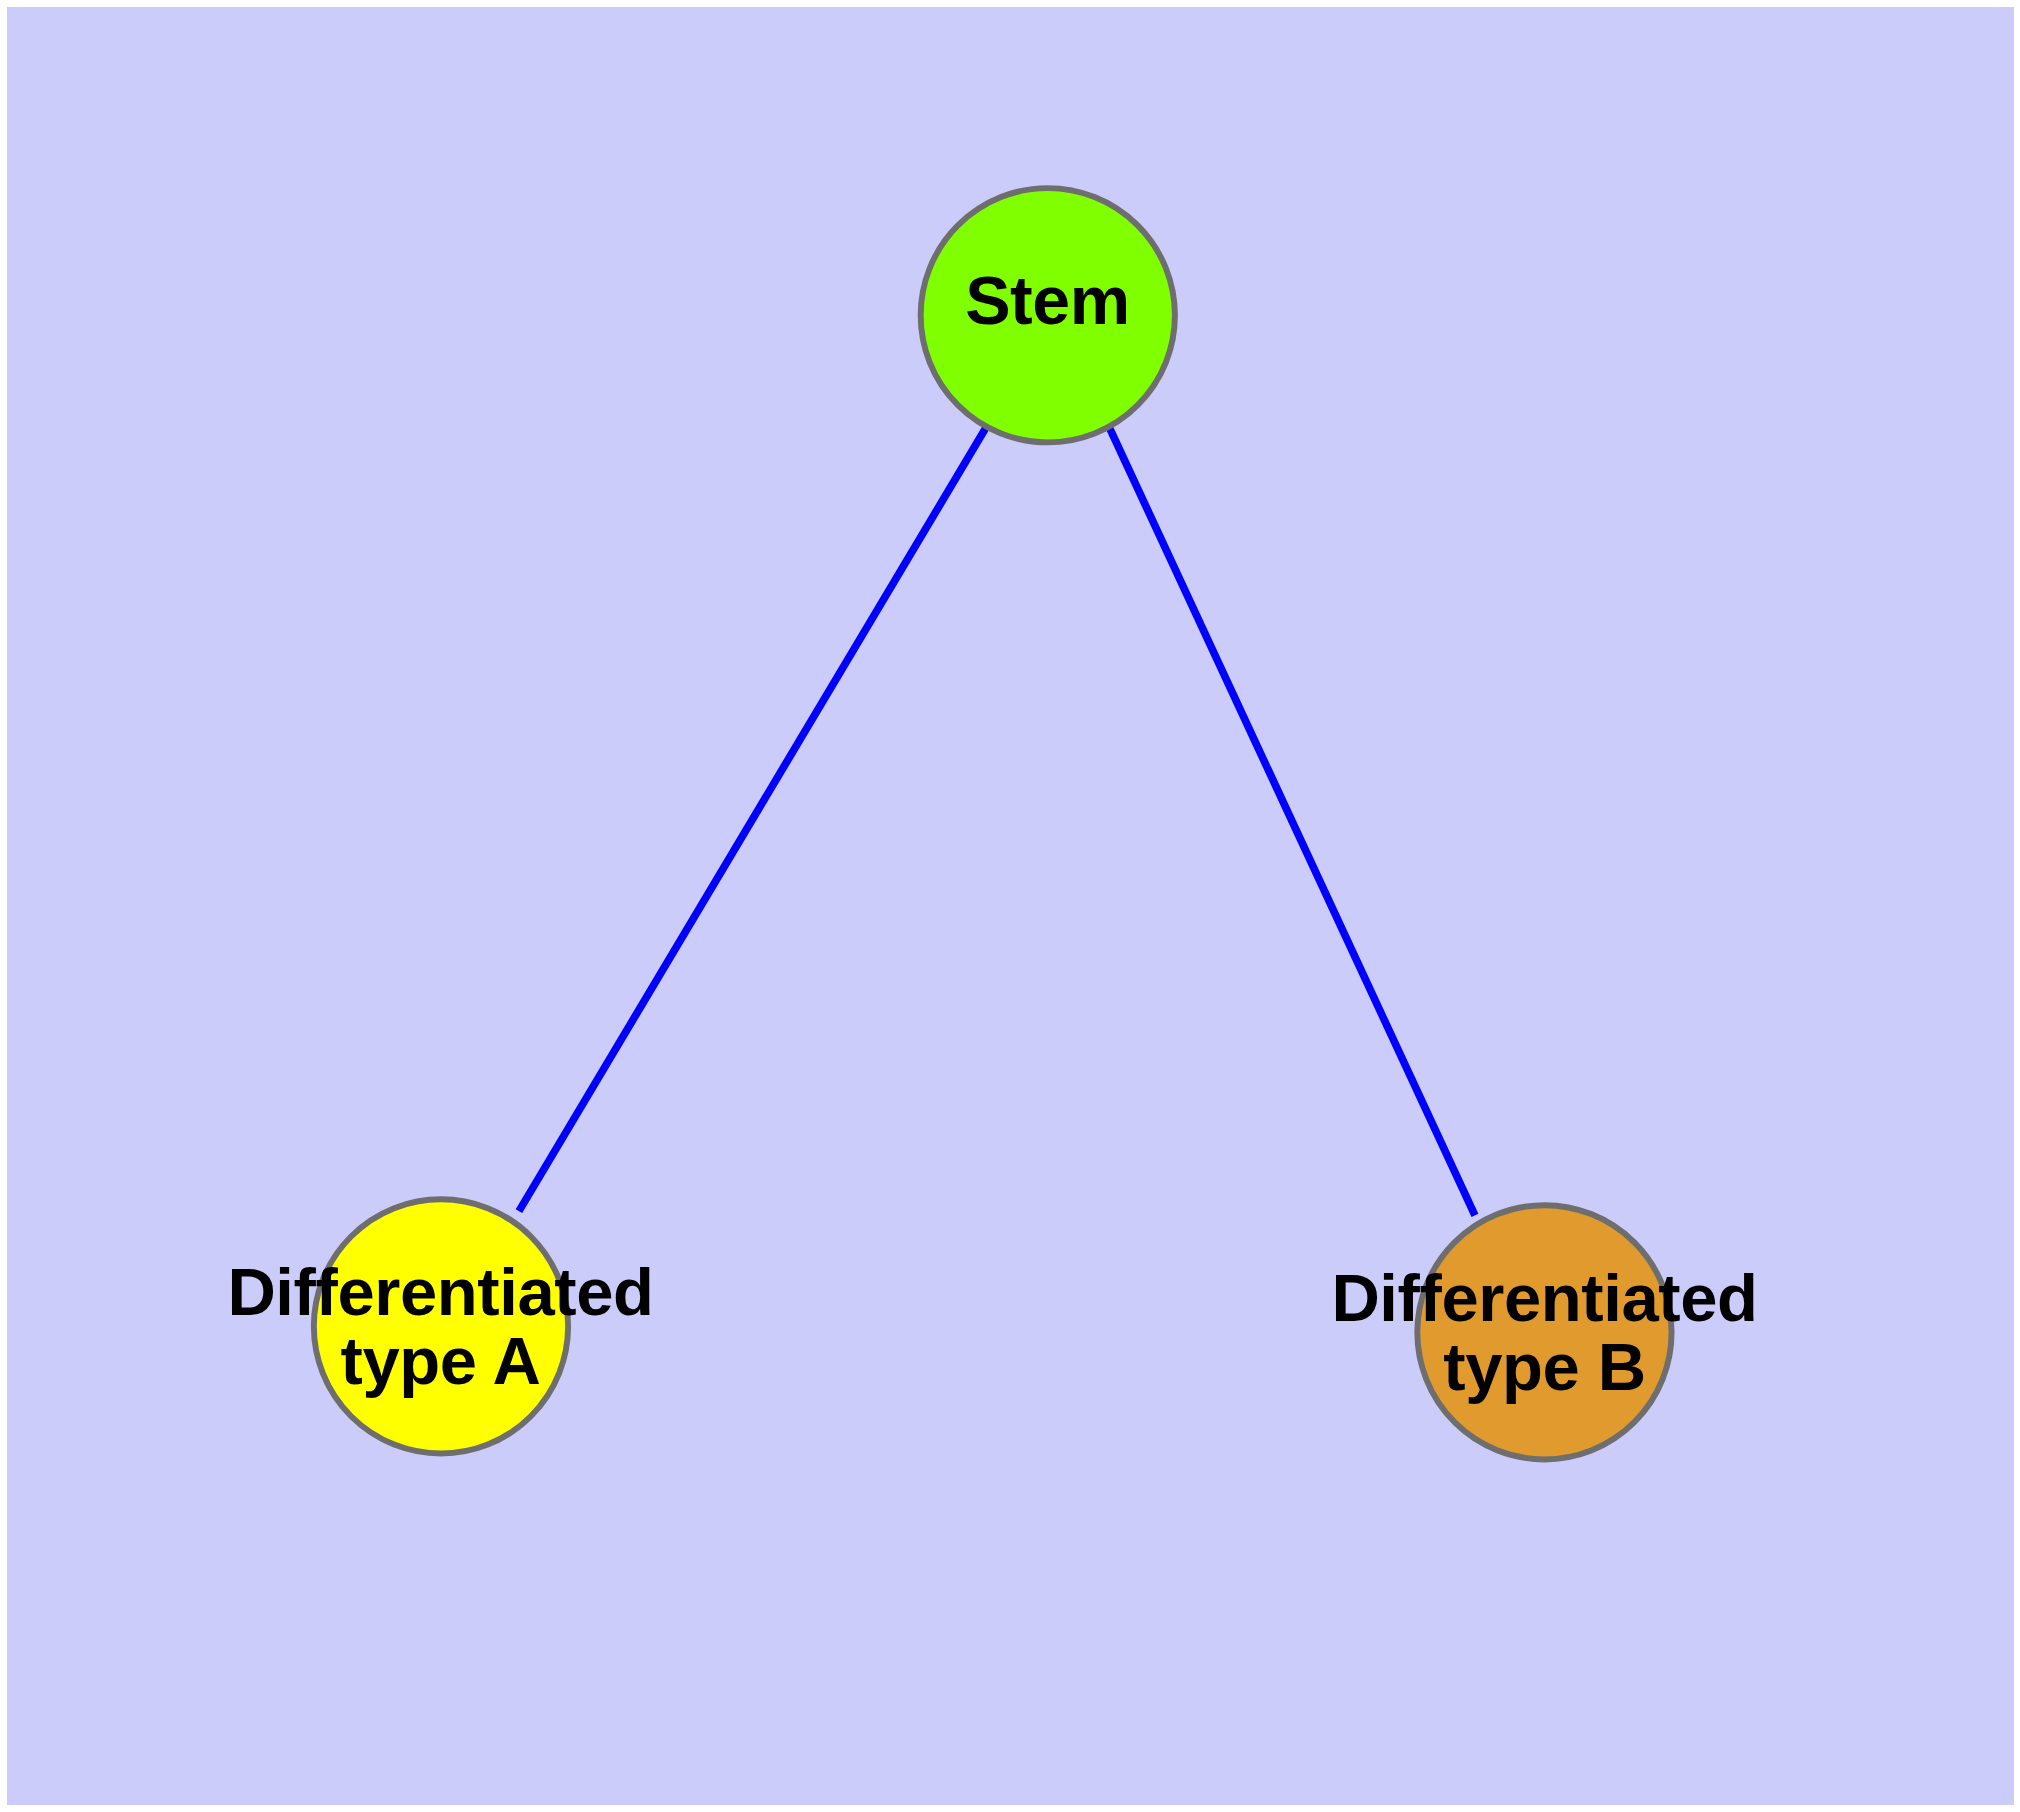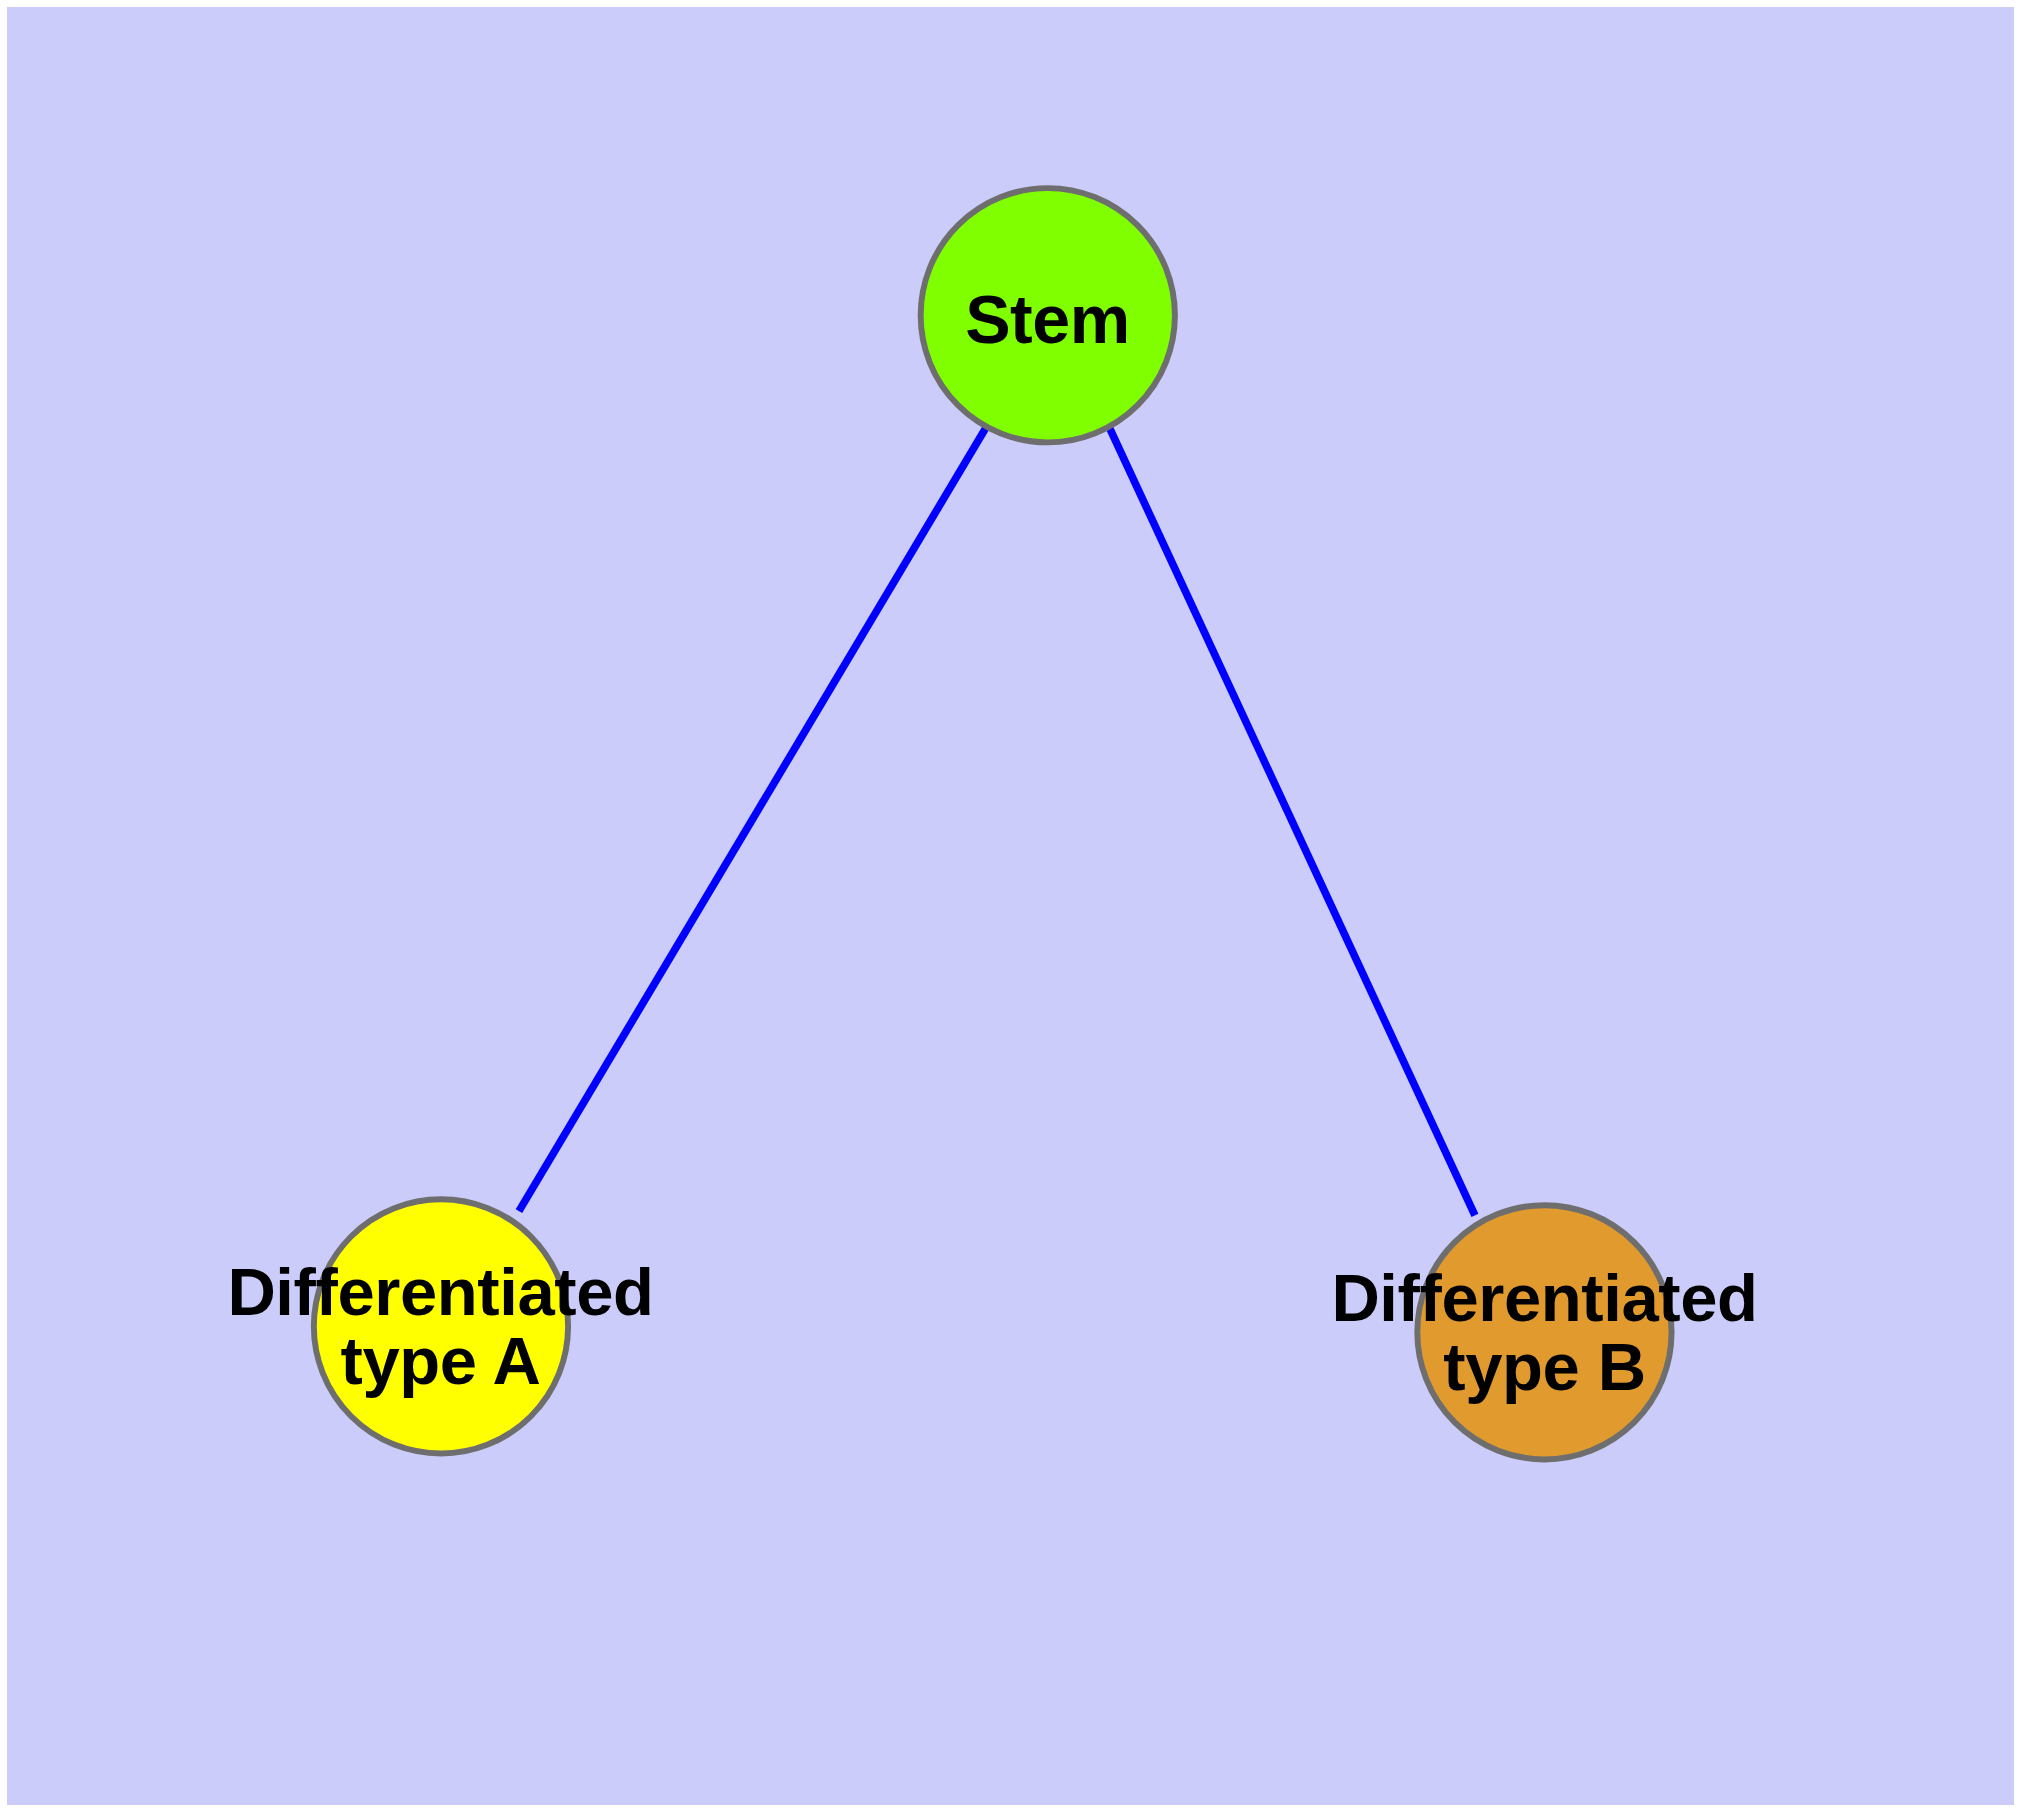--- a/index.html
+++ b/index.html
@@ -70,21 +70,21 @@
         <line x1="1308" y1="503" x2="1740" y2="1434" class="edge-line" stroke="#0000ff" stroke-width="9"></line>
       </g>
     <g id="nodes-group">
         <circle cx="1236" cy="372" r="150" class="node-circle" fill="#7fff00" stroke="#6e6e6e"></circle>
         <circle cx="520" cy="1565" r="150" class="node-circle" fill="#ffff00" stroke="#6e6e6e"></circle>
         <circle cx="1822" cy="1572" r="150" class="node-circle" fill="#e09a2e" stroke="#6e6e6e"></circle>
       </g>
   </svg>
 
   <div id="labels-layer">
-      <div class="node-label label-stem" style="left: 539px; top: 284px; width: 1017px; text-align: center;">Stem</div>
+      <div class="node-label label-stem" style="left: 539px; top: 265px; width: 1017px; text-align: center;">Stem</div>
       <div class="node-label label-leaf" style="left: -68px; top: 1257px; width: 1017px;">Differentiated
 type A</div>
       <div class="node-label label-leaf" style="left: 1036px; top: 1263px; width: 1017px;">Differentiated
 type B</div>
     </div>
 
 </div>
 
 
 </body></html>

